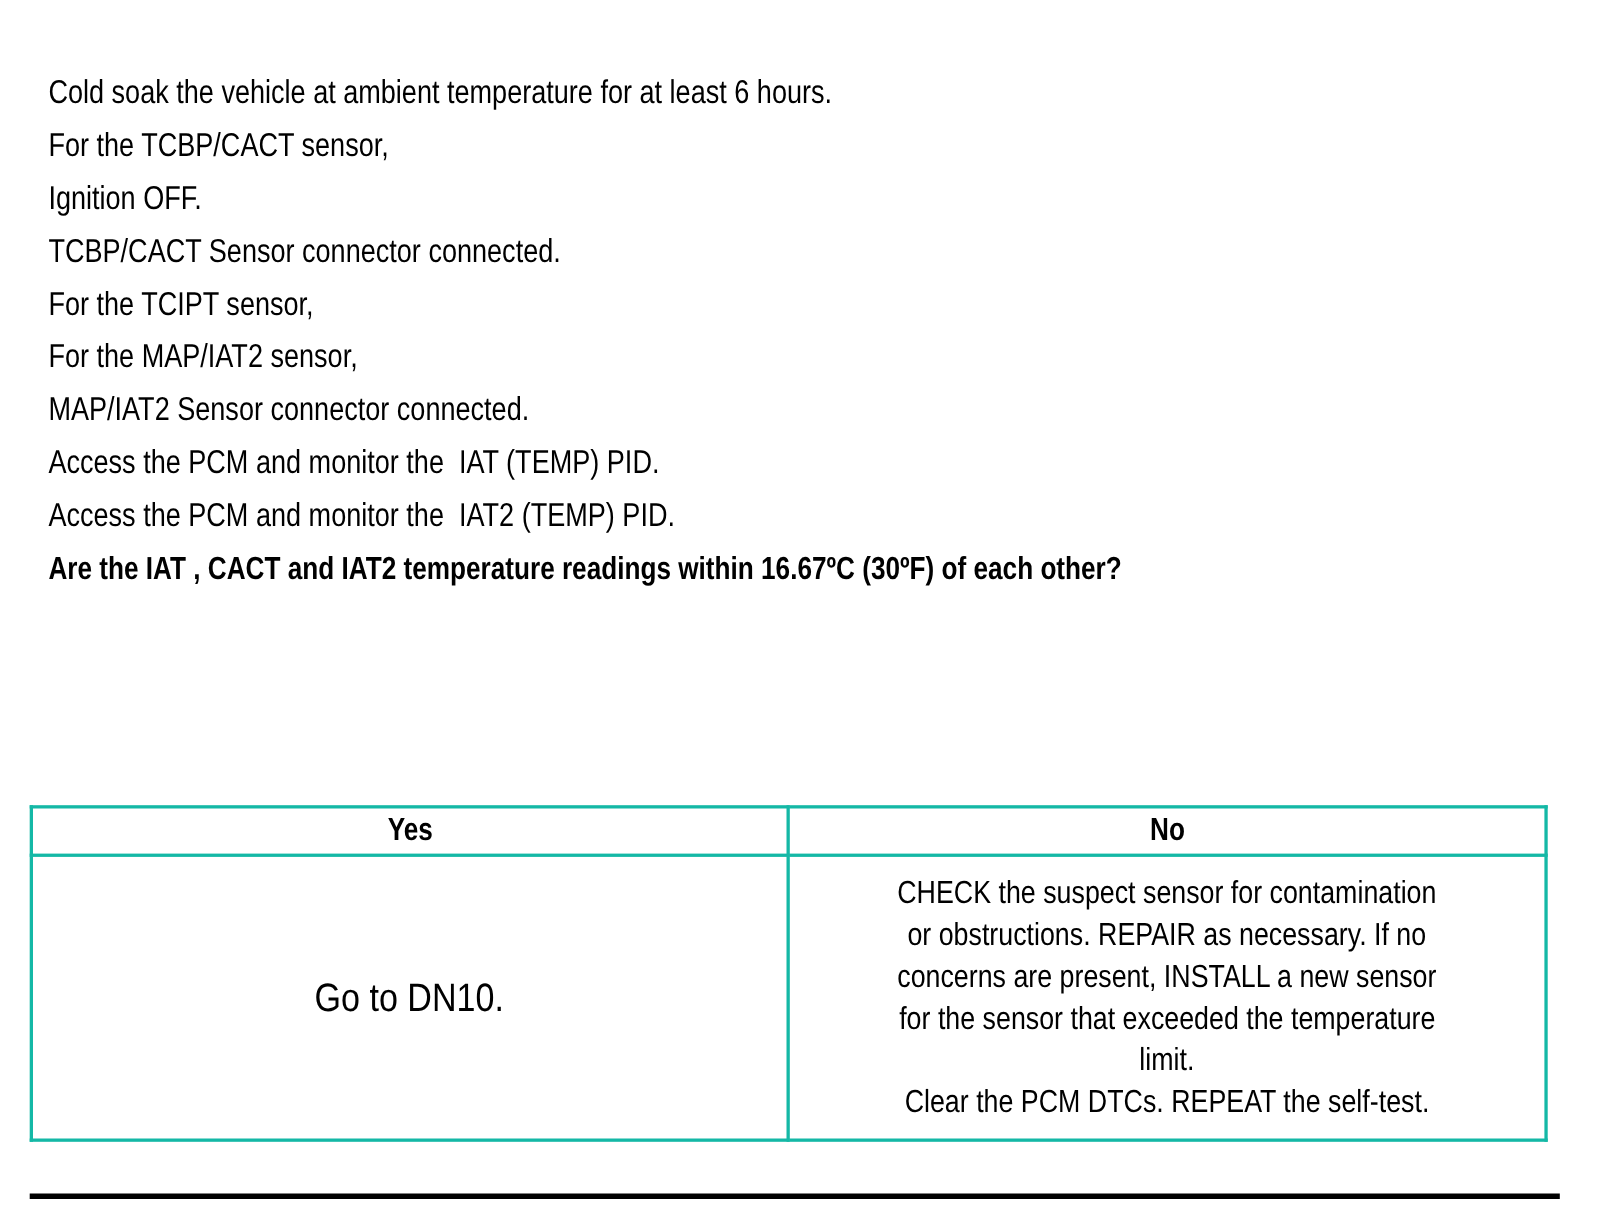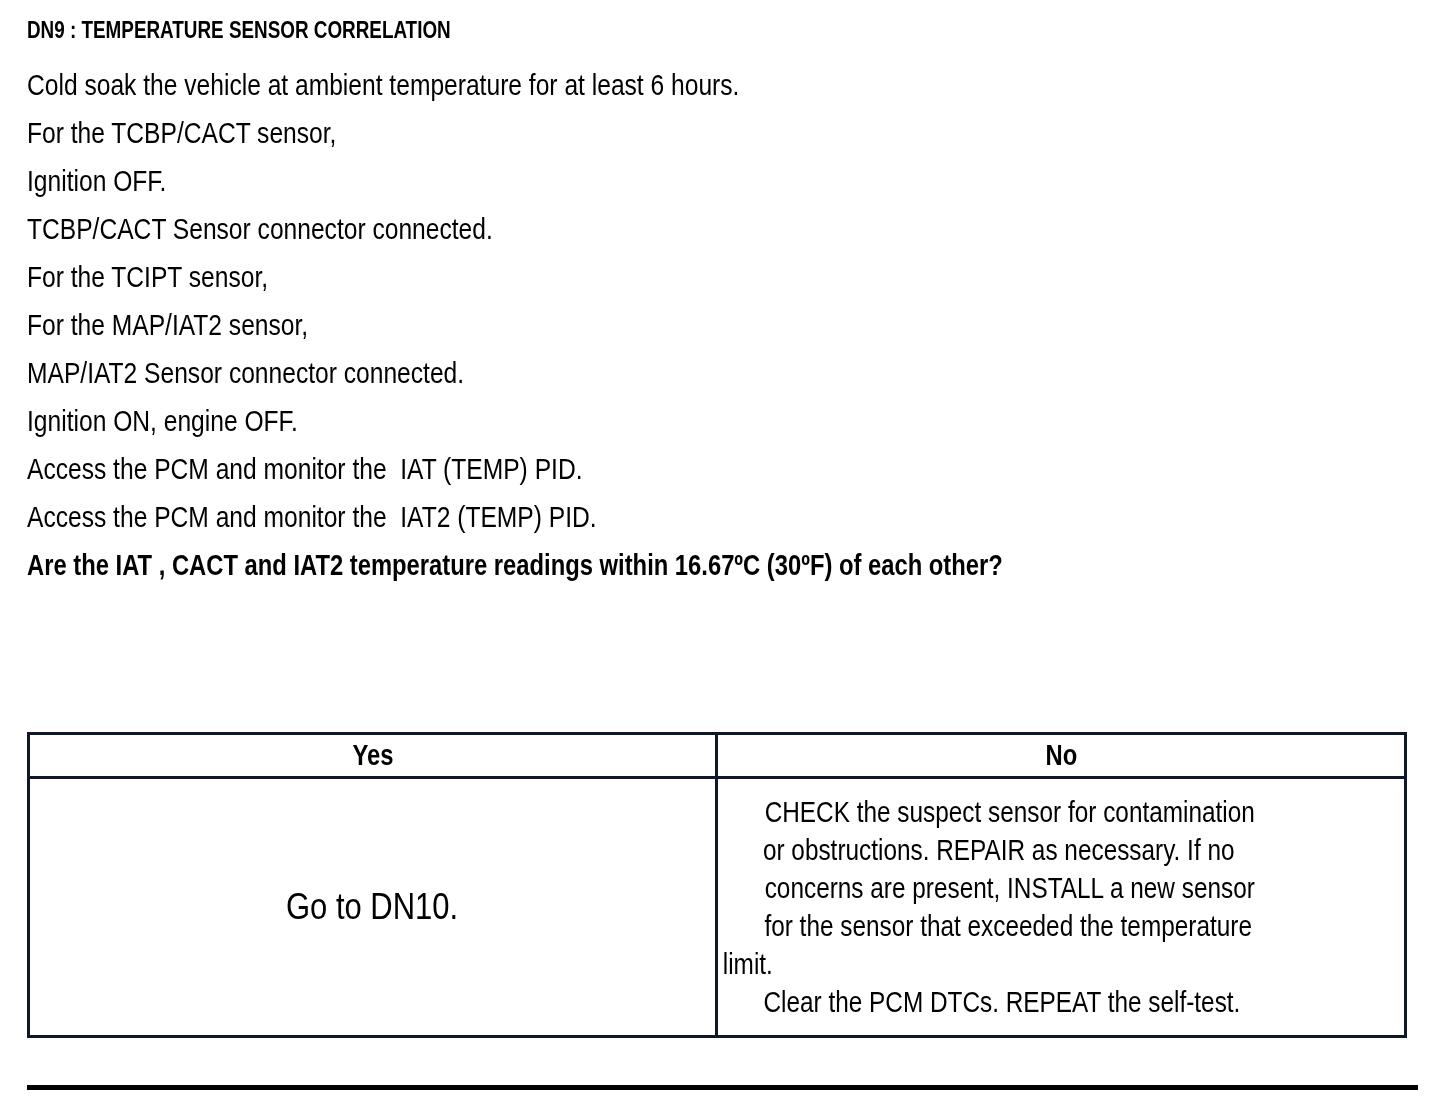--- a/index.html
+++ b/index.html
@@ -39,21 +39,21 @@
     font-size: 23px;
     font-weight: bold;
     letter-spacing: 0px;
     line-height: 26px;
     white-space: pre;
   }
 
   
   .steps {
     position: absolute;
-    left: 27px;
+    left: 44px;
     top: 61px;
     width: 1400px;
   }
   .step-line {
     height: 48px;
     line-height: 48px;
     font-size: 30px;
     white-space: pre;
   }
   .step-line.bold {
@@ -66,21 +66,21 @@
   .answer-table {
     position: absolute;
     left: 27px;
     top: 732px;
     width: 1377px;
     border-collapse: collapse;
     table-layout: fixed;
   }
   .answer-table th,
   .answer-table td {
-    border: 3px solid #0f172a;
+    border: 3px solid #14b8a6;
     padding: 0;
     vertical-align: middle;
   }
   .answer-table col.c-yes { width: 688px; }
   .answer-table col.c-no  { width: 689px; }
 
   .answer-table th {
     height: 41px;
     font-size: 29px;
     font-weight: bold;
@@ -91,20 +91,21 @@
     transform-origin: center center;
   }
 
   .cell-yes {
     height: 256px;
     text-align: center;
     font-size: 36px;
   }
   .cell-no {
     height: 256px;
+    text-align: center;
     font-size: 29px;
     padding: 4px 2px 0 2px;
     vertical-align: top;
   }
   .no-line {
     height: 38px;
     line-height: 38px;
     white-space: pre;
   }
   .no-line .cond {
@@ -124,31 +125,29 @@
     width: 1391px;
     height: 5px;
     background: #000000;
   }
 </style>
 </head>
 <body>
 
 <div id="page">
 
-  <div class="doc-title"><span class="cond">DN9 : TEMPERATURE SENSOR CORRELATION</span></div>
 
   <div class="steps">
     <div class="step-line"><span class="cond">Cold soak the vehicle at ambient temperature for at least 6 hours.</span></div>
     <div class="step-line"><span class="cond">For the TCBP/CACT sensor,</span></div>
     <div class="step-line"><span class="cond">Ignition OFF.</span></div>
     <div class="step-line"><span class="cond">TCBP/CACT Sensor connector connected.</span></div>
     <div class="step-line"><span class="cond">For the TCIPT sensor,</span></div>
     <div class="step-line"><span class="cond">For the MAP/IAT2 sensor,</span></div>
     <div class="step-line"><span class="cond">MAP/IAT2 Sensor connector connected.</span></div>
-    <div class="step-line"><span class="cond">Ignition ON, engine OFF.</span></div>
     <div class="step-line"><span class="cond">Access the PCM and monitor the  IAT (TEMP) PID.</span></div>
     <div class="step-line"><span class="cond">Access the PCM and monitor the  IAT2 (TEMP) PID.</span></div>
     <div class="step-line bold"><span class="cond">Are the IAT , CACT and IAT2 temperature readings within 16.67ºC (30ºF) of each other?</span></div>
   </div>
 
   <table class="answer-table">
     <colgroup>
       <col class="c-yes">
       <col class="c-no">
     </colgroup>

